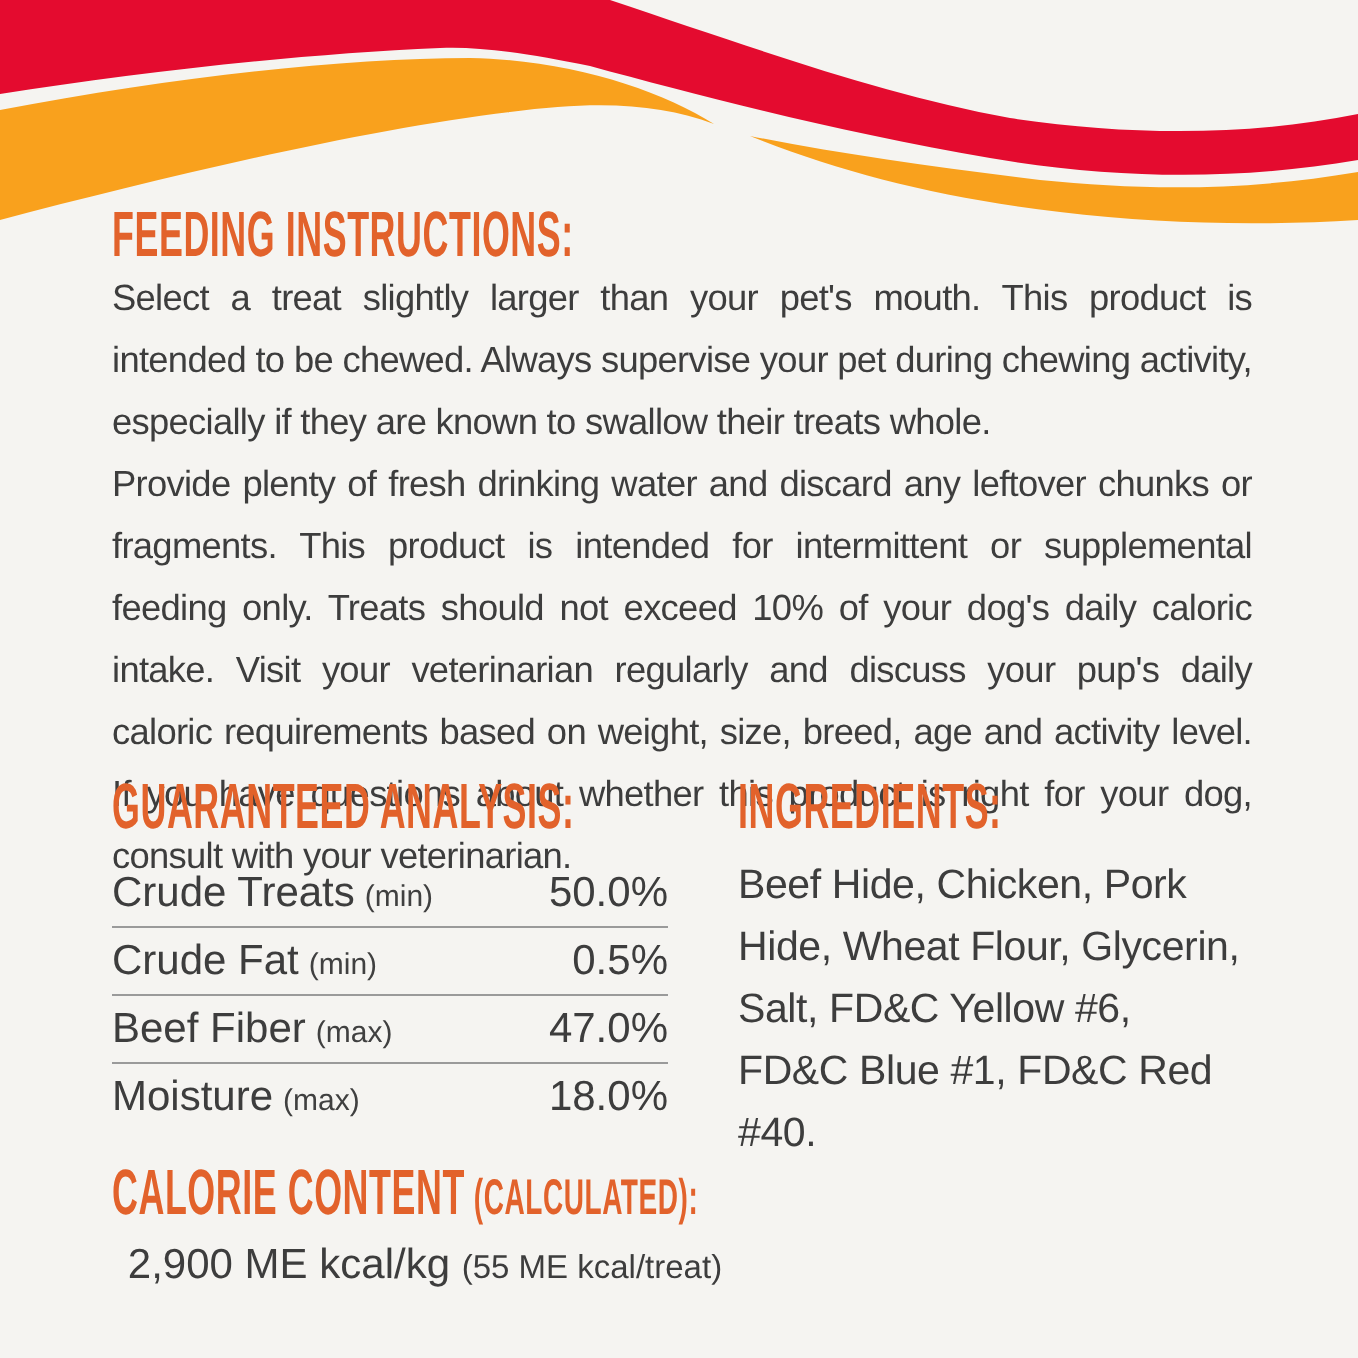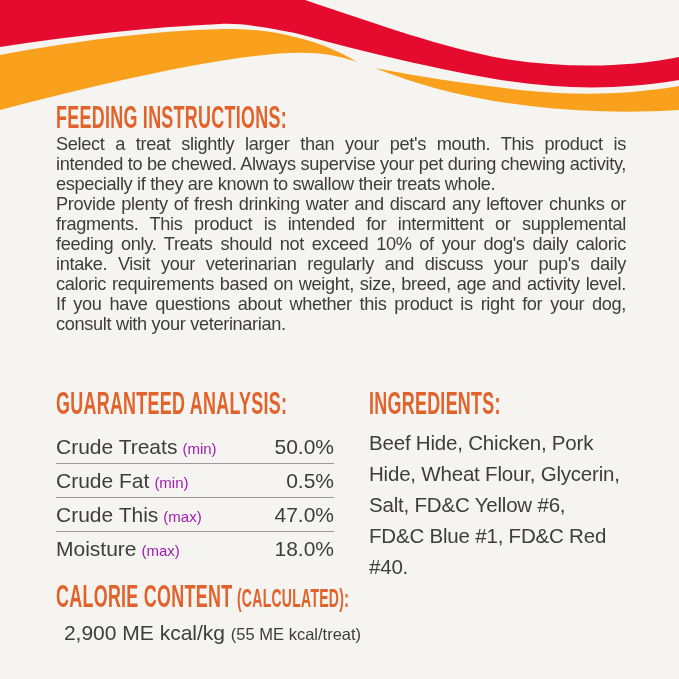--- a/index.html
+++ b/index.html
@@ -28,40 +28,40 @@
   .hd .suffix { font-size:25px; margin-left:8px; }
 
   .feeding {
     position:absolute; left:56px; top:100px; width:570px;
   }
   .feeding .hd-wrap { height:34px; }
   .feeding p {
     margin:0;
     font-size:18.2px;
     letter-spacing:-0.35px;
-    line-height:20px;
+    line-height:31px;
     text-align:justify;
   }
 
   .columns {
     position:absolute; left:56px; top:386px; right:34px;
     display:flex;
   }
   .col-left { width:313px; flex:none; }
   .col-right { flex:1; }
 
   .analysis-table { width:278px; margin-top:9px; }
   .arow {
     display:flex; justify-content:space-between; align-items:baseline;
     padding:6px 0 5px;
     border-bottom:1px solid #9a9a9a;
   }
   .arow:last-child { border-bottom:none; }
   .alabel { font-size:21px; line-height:1.05; }
-  .aqual  { font-size:15px; margin-left:5px; color:#a21caf; }
+  .aqual  { font-size:15px; margin-left:5px; color:#404040; }
   .avalue { font-size:21px; line-height:1.05; }
 
   .calorie-hd-wrap { margin-top:14px; height:36px; }
   .calorie-value { font-size:21px; margin-top:6px; white-space:nowrap;text-align:center; }
   .calorie-value .note { font-size:16.5px; }
 
   .ingredients .hd-wrap { height:34px; }
   .ingredients p {
     margin:7px 0 16px;
     width:254px;
@@ -104,21 +104,21 @@
           <span class="avalue">50.0%</span>
         </div>
         <div class="arow">
           <span>
             <span class="alabel">Crude Fat</span><span class="aqual">(min)</span>
           </span>
           <span class="avalue">0.5%</span>
         </div>
         <div class="arow">
           <span>
-            <span class="alabel">Crude This</span><span class="aqual">(max)</span>
+            <span class="alabel">Beef Fiber</span><span class="aqual">(max)</span>
           </span>
           <span class="avalue">47.0%</span>
         </div>
         <div class="arow">
           <span>
             <span class="alabel">Moisture</span><span class="aqual">(max)</span>
           </span>
           <span class="avalue">18.0%</span>
         </div>
       </div>

